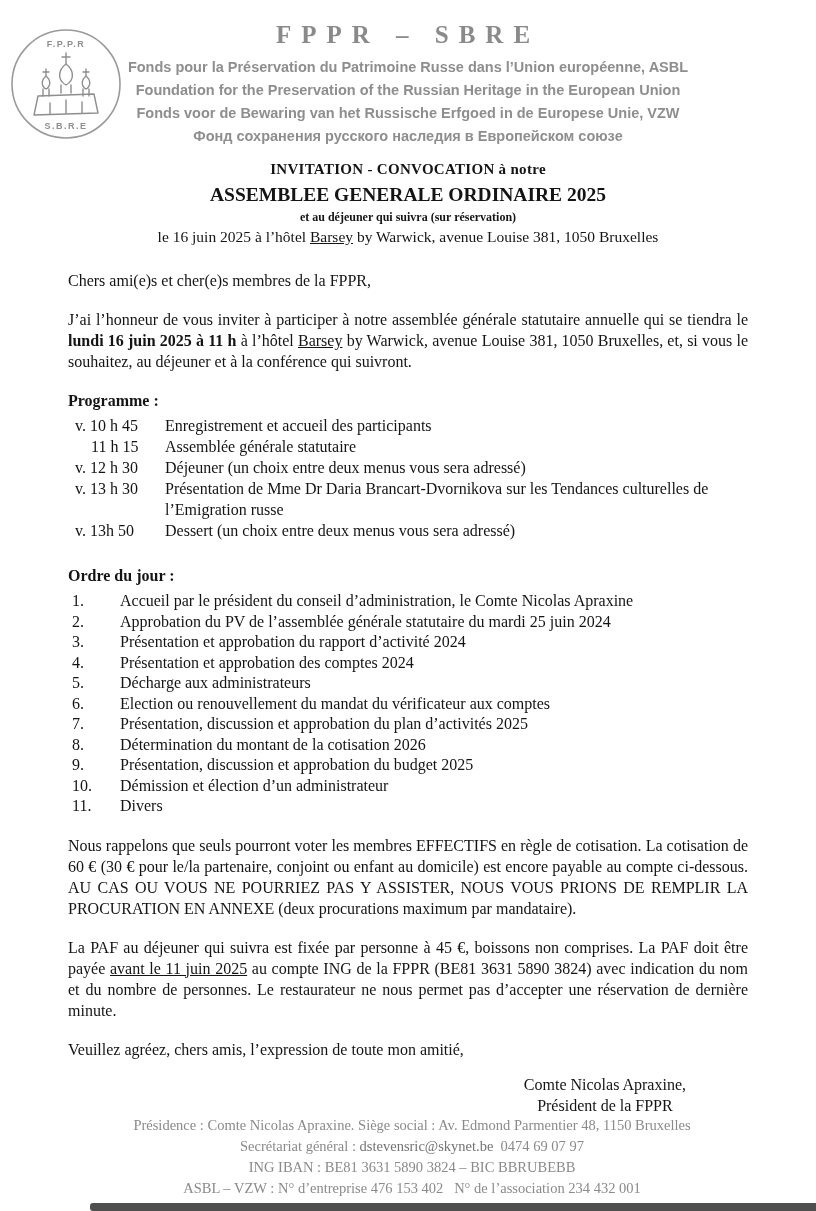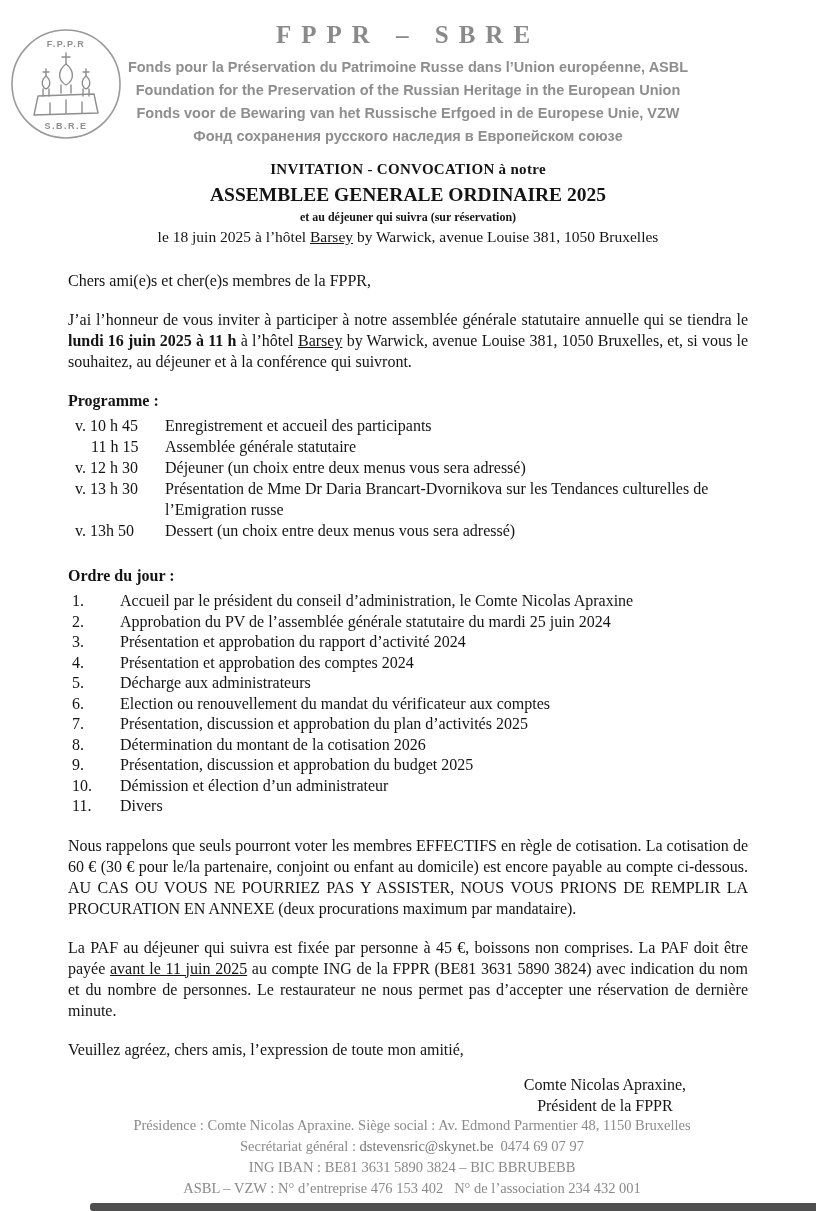--- a/index.html
+++ b/index.html
@@ -93,21 +93,21 @@
         <text x="56" y="124" text-anchor="middle" font-family="Liberation Sans, sans-serif" font-size="9" letter-spacing="1.5" fill="#8e8e8e" font-weight="bold">S.B.R.E</text>
       </svg>
     </div>
   </div>
 
   <div class="inv">
     <div class="inv-1">INVITATION - CONVOCATION à notre</div>
     <div class="inv-2">ASSEMBLEE GENERALE ORDINAIRE 2025</div>
     <div class="inv-3">et au déjeuner qui suivra (sur réservation)</div>
     <div class="inv-4">
-      <span>le 18 juin 2025 à l’hôtel </span><span class="u">Barsey</span><span> by Warwick, avenue Louise 381, 1050 Bruxelles</span>
+      <span>le 16 juin 2025 à l’hôtel </span><span class="u">Barsey</span><span> by Warwick, avenue Louise 381, 1050 Bruxelles</span>
     </div>
   </div>
 
   <div class="bodytext">
 
     <p class="salutation">Chers ami(e)s et cher(e)s membres de la FPPR,</p>
 
     <p class="para">
       <span>J’ai l’honneur de vous inviter à participer à notre assemblée générale statutaire annuelle qui se tiendra le </span><span class="b">lundi 16 juin 2025 à 11 h</span><span> à l’hôtel </span><span class="u">Barsey</span><span> by Warwick, avenue Louise 381, 1050 Bruxelles, et, si vous le souhaitez, au déjeuner et à la conférence qui suivront.</span>
     </p>

